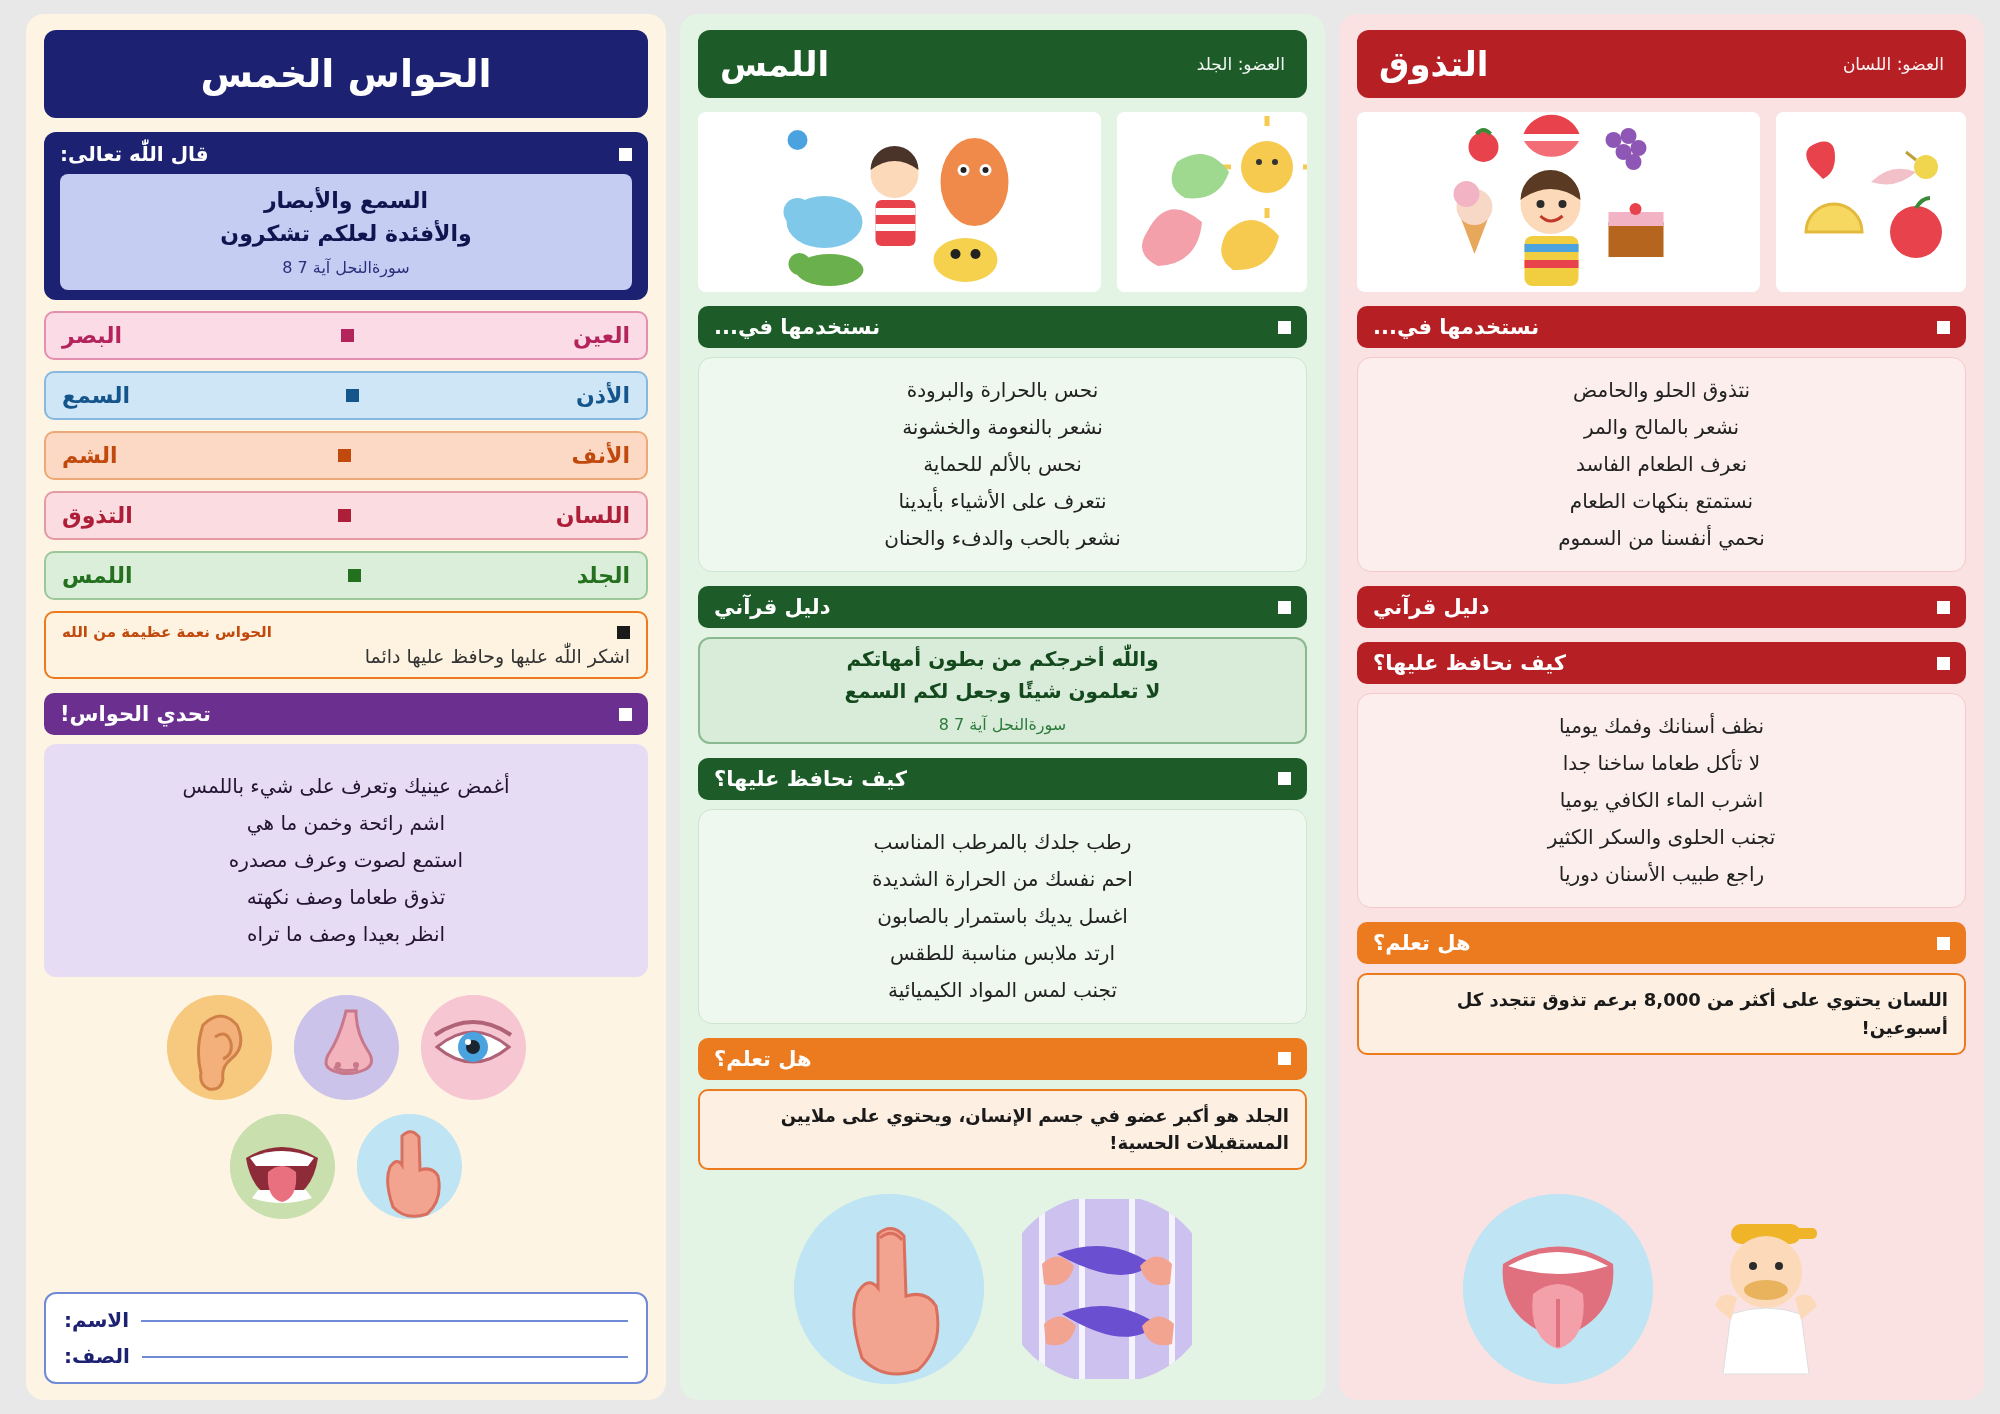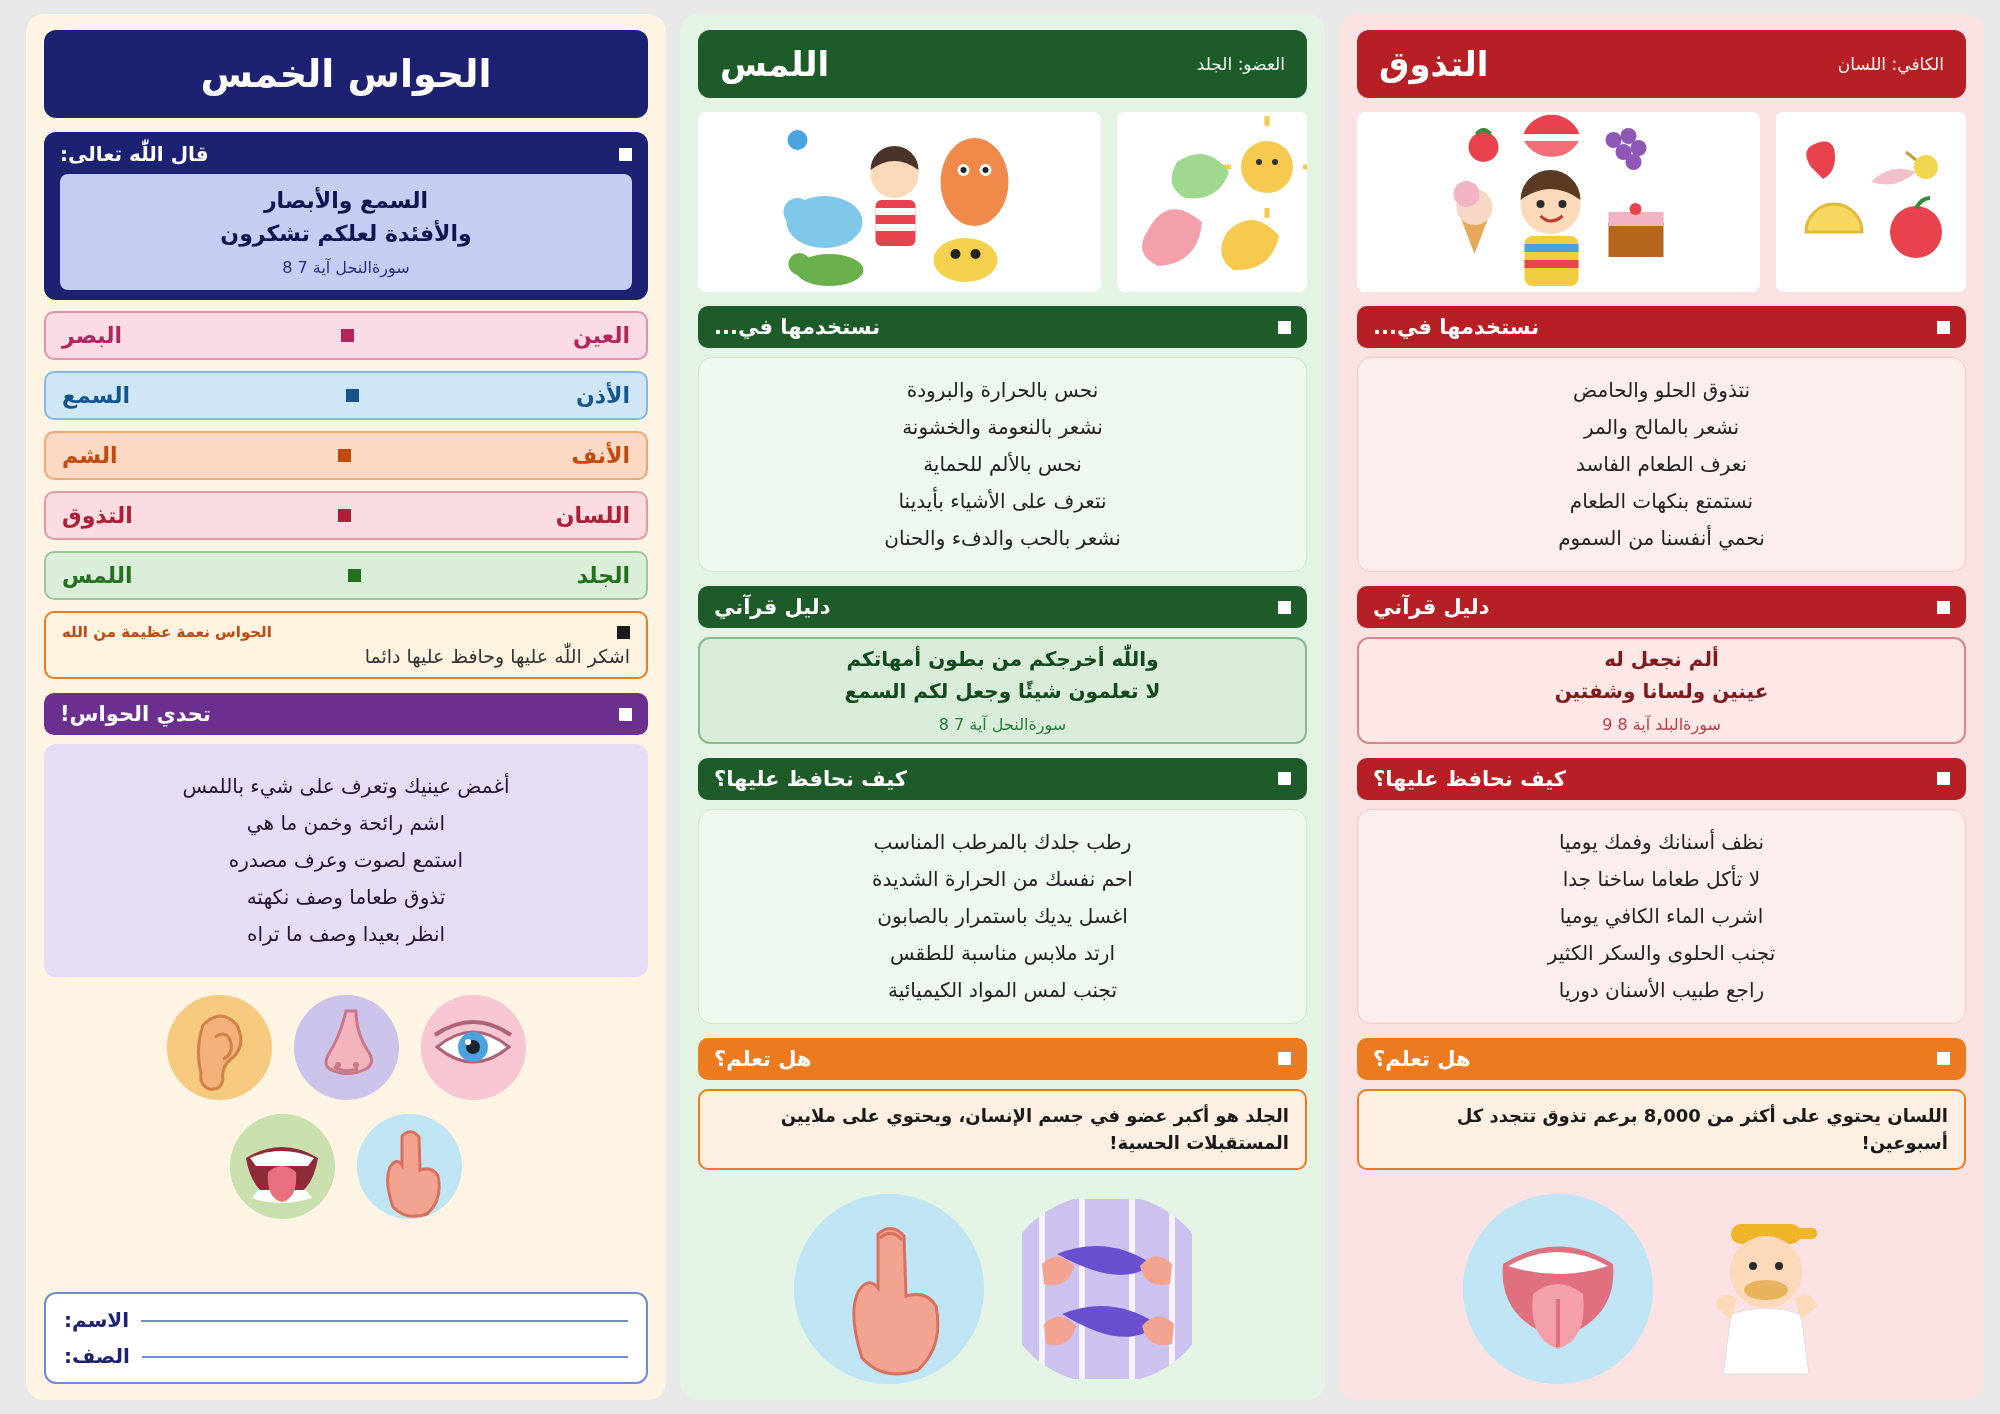--- a/index.html
+++ b/index.html
@@ -145,21 +145,21 @@
   svg { display:block; }
 </style>
 </head>
 <body>
 
 <div class="sheet">
 
   <section class="col col-taste">
     <div class="col-title title-taste">
       <span>التذوق</span>
-      <span class="organ">الكافي: اللسان</span>
+      <span class="organ">العضو: اللسان</span>
     </div>
 
     <div class="imgrow">
       <div class="imgcard">
         <svg viewBox="0 0 260 180" width="100%" height="100%">
           <rect width="260" height="180" fill="#fff"></rect>
 
           <circle cx="55" cy="35" r="15" fill="#e8424c"></circle>
             <path d="M48 22 q7 -8 14 0" stroke="#3a8a3a" stroke-width="4" fill="none"></path>
           <path d="M95 22 a30 30 0 0 1 56 0 z" fill="#e8424c"></path>
@@ -215,25 +215,20 @@
       <div>نتذوق الحلو والحامض</div>
       <div>نشعر بالمالح والمر</div>
       <div>نعرف الطعام الفاسد</div>
       <div>نستمتع بنكهات الطعام</div>
       <div>نحمي أنفسنا من السموم</div>
     </div>
 
     <div class="bar bar-taste">
       <span>دليل قرآني</span>
       <span class="sq"></span>
-    </div>
-    <div class="quranbox qb-taste">
-      <div>ألم نجعل له</div>
-      <div>عينين ولسانا وشفتين</div>
-      <div class="qb-ref">سورةالبلد آية 8 9</div>
     </div>
 
     <div class="bar bar-taste">
       <span>كيف نحافظ عليها؟</span>
       <span class="sq"></span>
     </div>
     <div class="listbox lb-taste">
       <div>نظف أسنانك وفمك يوميا</div>
       <div>لا تأكل طعاما ساخنا جدا</div>
       <div>اشرب الماء الكافي يوميا</div>

